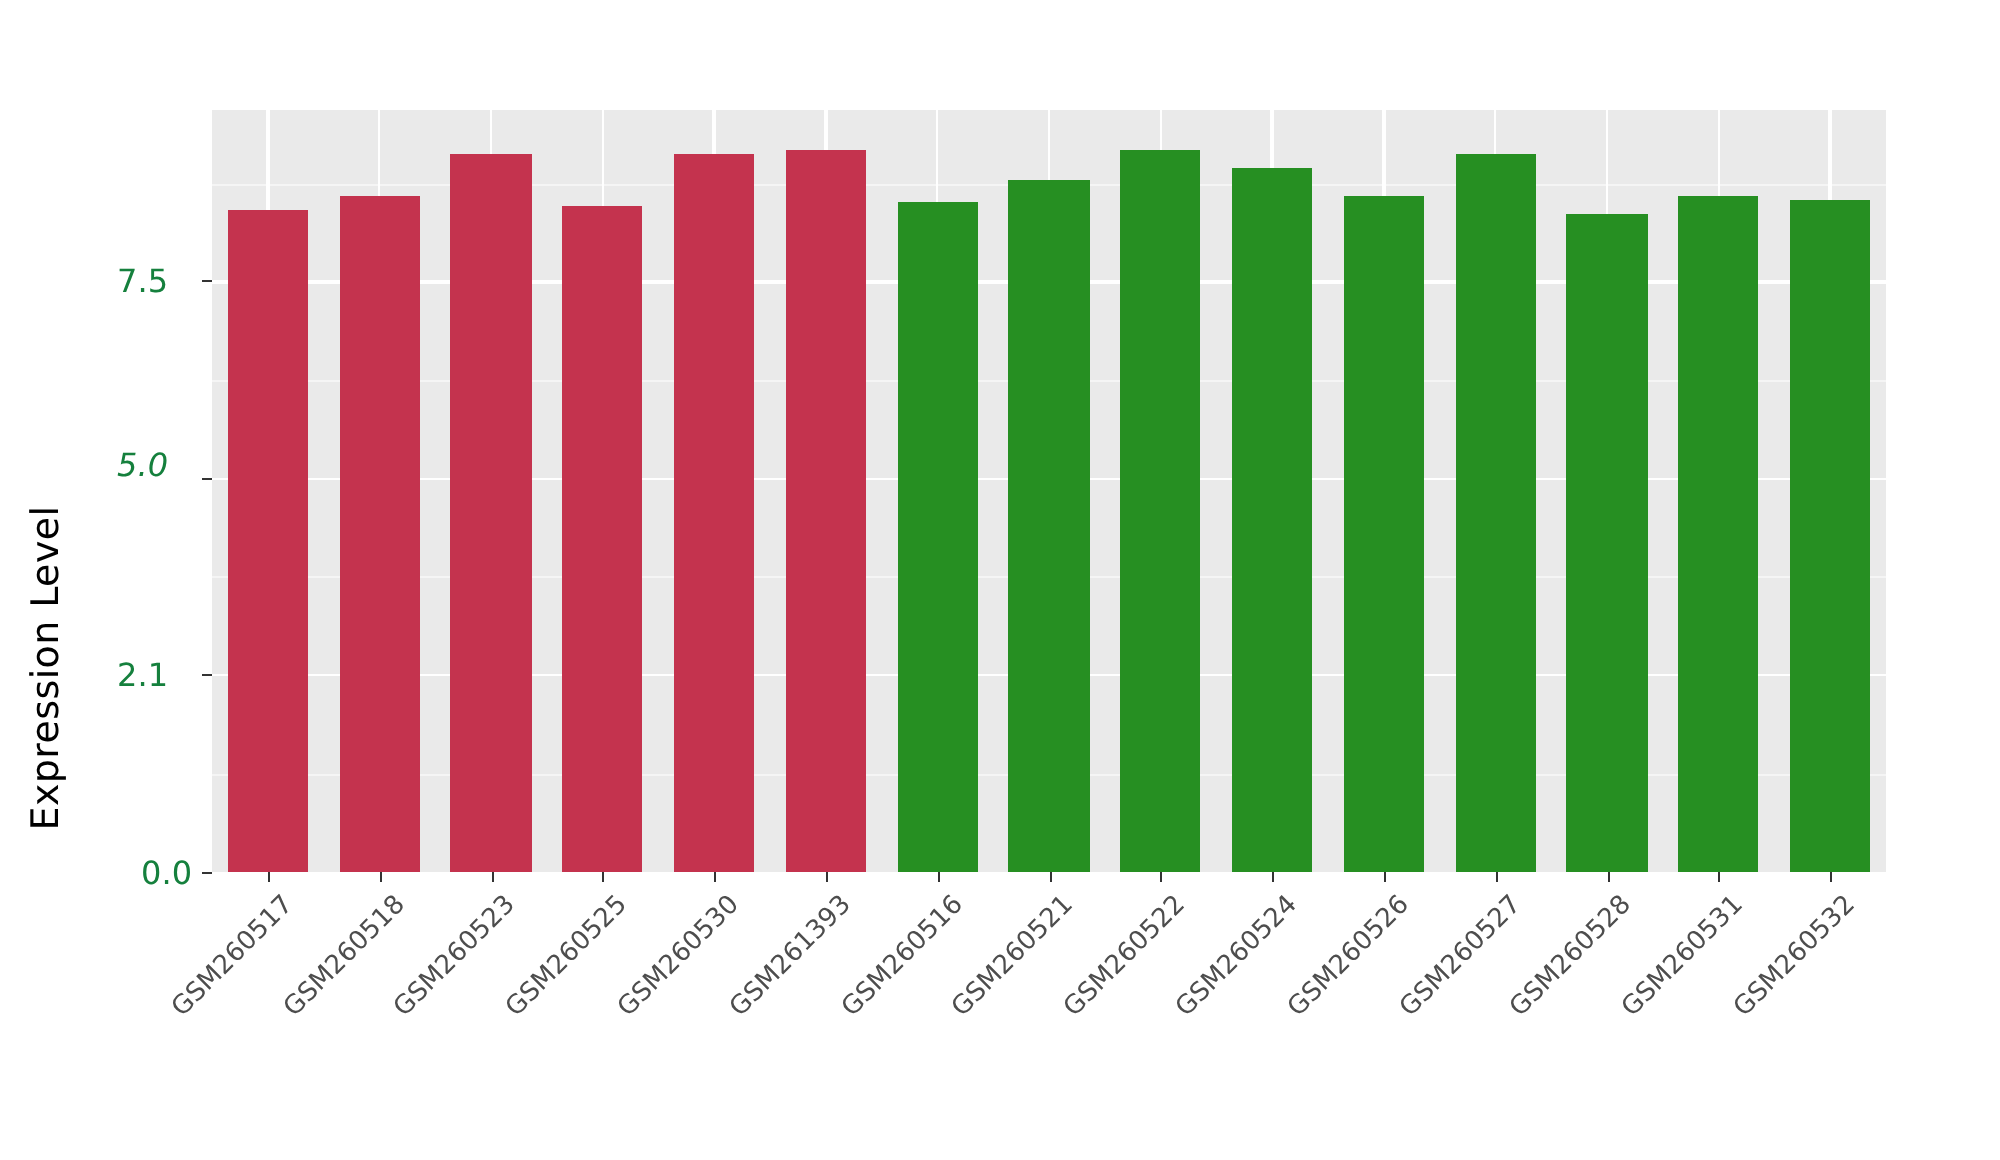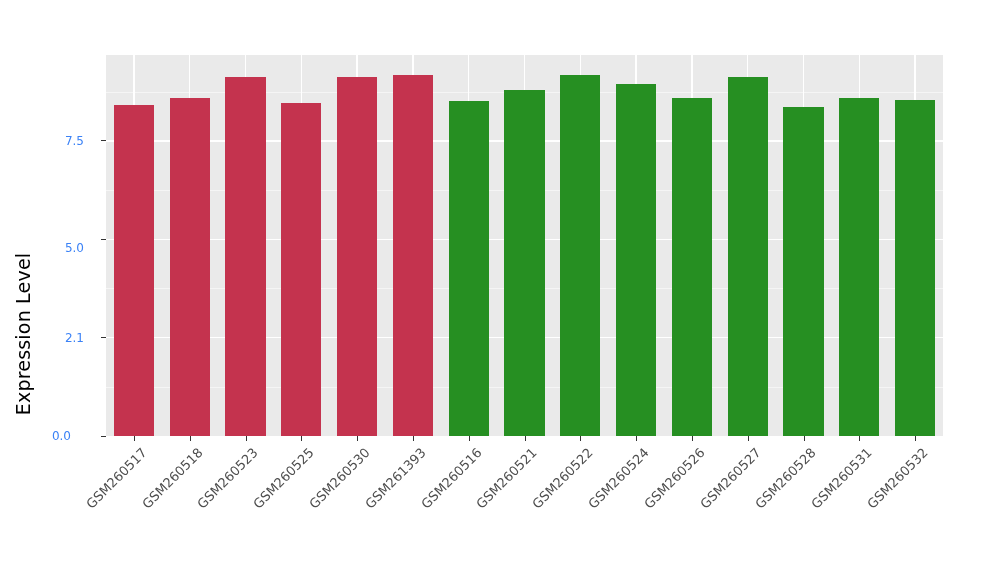--- a/index.html
+++ b/index.html
@@ -41,22 +41,22 @@
   }
 
   
   .y-tick {
     position: absolute;
     right: 0px;
     height: 16px;
     display: flex;
     align-items: center;
     justify-content: flex-end;
-    font-size: 12px;
-    color: #3b82f6;
+    font-size: 16px;
+    color: #15803d;
     white-space: nowrap;
   }
   #y-axis-labels {
     position: absolute;
     left: 46px;
     top: 0;
     width: 50px;
     height: 580px;
   }
   .y-tick-mark {
@@ -139,25 +139,25 @@
 </head>
 <body>
 
 <div id="root">
 
   <div id="y-axis-title">
     <span id="y-axis-title-inner">Expression Level</span>
   </div>
 
   <div id="y-axis-labels">
-      <div class="y-tick" style="top: 428px; right: 25px; width: 44px;">0.0</div>
+      <div class="y-tick" style="top: 428px; right: 0; width: 44px;">0.0</div>
       <div class="y-tick-mark" style="top: 435.5px; left: 55px;"></div>
       <div class="y-tick" style="top: 329.662px; right: 12px; width: 44px;">2.1</div>
       <div class="y-tick-mark" style="top: 337.162px; left: 55px;"></div>
-      <div class="y-tick" style="top: 240px; right: 12px; width: 44px;">5.0</div>
+      <div class="y-tick" style="top: 224px; right: 12px; width: 44px; font-style: italic;">5.0</div>
       <div class="y-tick-mark" style="top: 238.824px; left: 55px;"></div>
       <div class="y-tick" style="top: 132.987px; right: 12px; width: 44px;">7.5</div>
       <div class="y-tick-mark" style="top: 140.487px; left: 55px;"></div>
     </div>
 
   <div id="panel">
       <div class="grid-minor" style="top: 331.83px;"></div>
       <div class="grid-minor" style="top: 233.49px;"></div>
       <div class="grid-minor" style="top: 135.16px;"></div>
       <div class="grid-minor" style="top: 36.82px;"></div>

